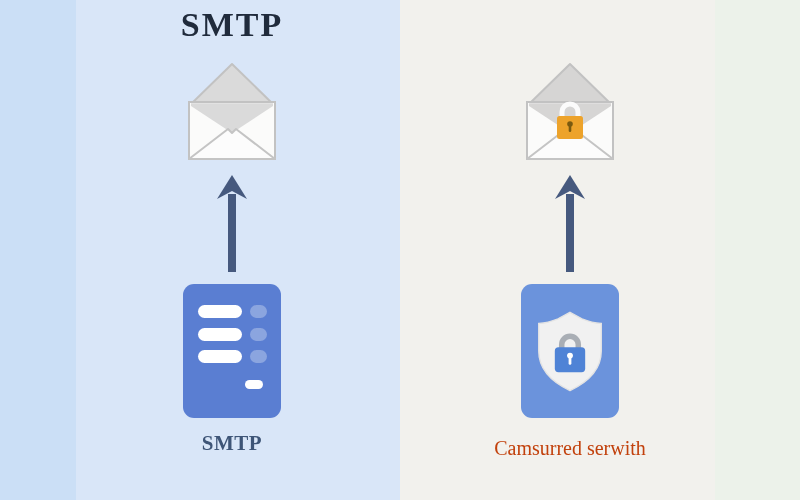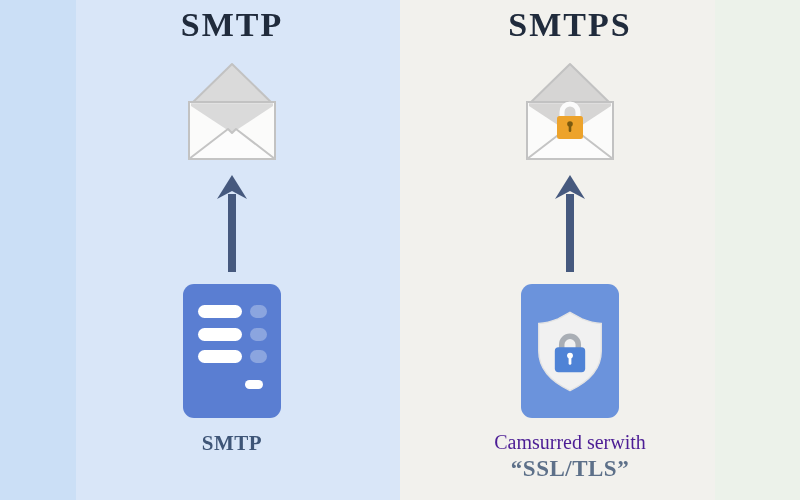--- a/index.html
+++ b/index.html
@@ -37,21 +37,21 @@
   .pill-bar{left:15px;width:44px;height:13px;background:#ffffff;}
   .pill-dot{left:67px;width:17px;height:13px;background:rgba(255,255,255,0.30);}
   .pill-dash{left:62px;width:18px;height:9px;border-radius:5px;background:#ffffff;top:96px;}
   .row1{top:21px;} .row2{top:44px;} .row3{top:66px;}
 
   .caption{
     position:absolute;top:430px;left:0;width:100%;text-align:center;line-height:1.25;
   }
   .cap-bold-left{font-size:21px;font-weight:bold;color:#3e5577;letter-spacing:0.5px;}
   .cap-reg-left{font-size:20px;color:#67768d;}
-  .cap-reg-right{font-size:20px;color:#4c1d95;}
+  .cap-reg-right{font-size:20px;color:#c2410c;margin-top:6px;}
   .cap-bold-right{font-size:23px;font-weight:bold;color:#5d7089;letter-spacing:0.5px;}
 </style>
 </head>
 <body>
 
 <div class="canvas">
 
   <div class="band band-left-edge"></div>
   <div class="band band-left"></div>
   <div class="band band-right"></div>
@@ -85,21 +85,20 @@
       <div class="pill pill-dot row3"></div>
       <div class="pill pill-dash"></div>
     </div>
 
     <div class="caption">
       <div class="cap-bold-left">SMTP</div>
     </div>
   </section>
 
   <section class="col col-right">
-    <h2 class="col-title">SMTPS</h2>
 
     <span class="envelope">
       <svg width="100" height="100" viewBox="0 0 100 100">
         <polygon points="50,2 93,44 50,72 7,44" fill="#d6d5d4" stroke="#c2c2c2" stroke-width="2" stroke-linejoin="round"></polygon>
         <rect x="7" y="40" width="86" height="57" fill="#fbfbfa" stroke="#c2c2c2" stroke-width="2"></rect>
         <polygon points="9,44 50,71 91,44 91,41.2 9,41.2" fill="#d6d5d4"></polygon>
         <polygon points="7,97 46,67 50,71 54,67 93,97" fill="#fcfcfc" stroke="#c4c4c4" stroke-width="2" stroke-linejoin="round"></polygon>
         <path d="M42,57 v-7 a8,8 0 0 1 16,0 v7" stroke="#fbfbfb" stroke-width="5" fill="none"></path>
         <rect x="37" y="54" width="26" height="23" rx="2.5" fill="#eda32b"></rect>
         <circle cx="50" cy="62" r="2.8" fill="#7a5a10"></circle>
@@ -119,17 +118,16 @@
         <path d="M50,8 L63,15 Q74,19.5 84,20 L84,50 Q84,77 50,93 Q16,77 16,50 L16,20 Q26,19.5 37,15 Z" fill="#f1f1f1" stroke="#e3e3e3" stroke-width="1.5"></path>
         <path d="M41,49 v-6 a9,9 0 0 1 18,0 v6" stroke="#a9aeb5" stroke-width="6" fill="none"></path>
         <rect x="33.5" y="46" width="33" height="27" rx="4" fill="#4f83d6"></rect>
         <circle cx="50" cy="55" r="3.2" fill="#ffffff"></circle>
         <rect x="48.5" y="55" width="3" height="10" rx="1.5" fill="#ffffff"></rect>
       </svg>
     </div>
 
     <div class="caption">
       <div class="cap-reg-right">Camsurred serwith</div>
-      <div class="cap-bold-right">“SSL/TLS”</div>
     </div>
   </section>
 
 </div>
 
 </body></html>

